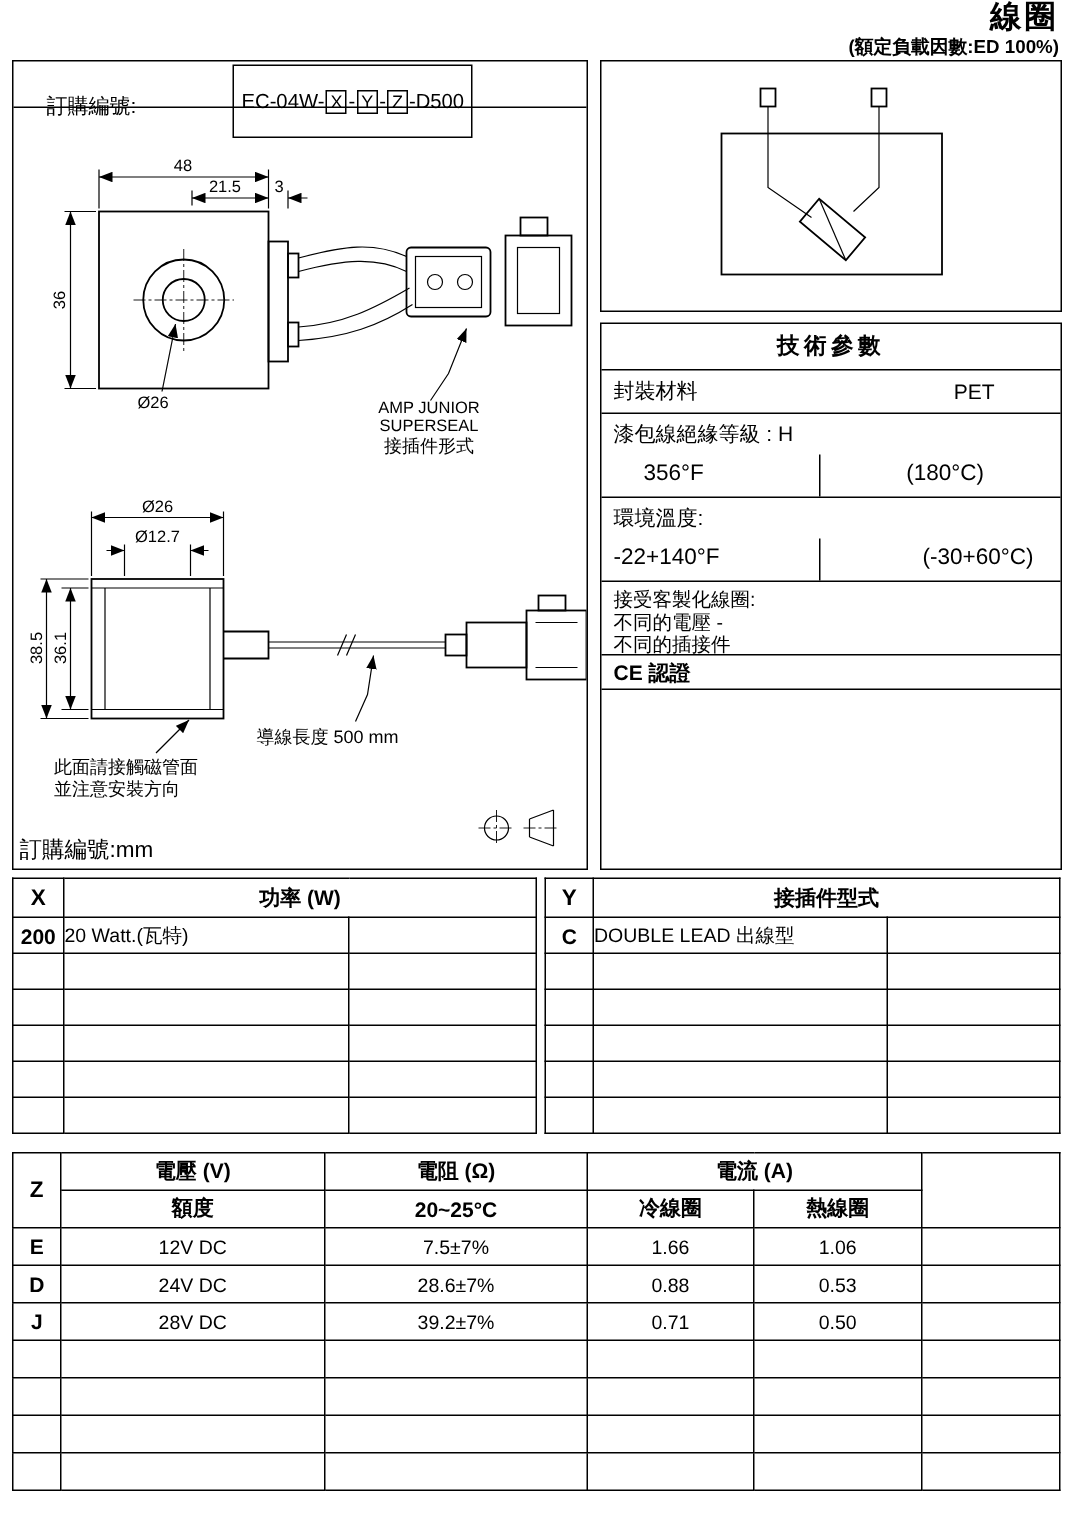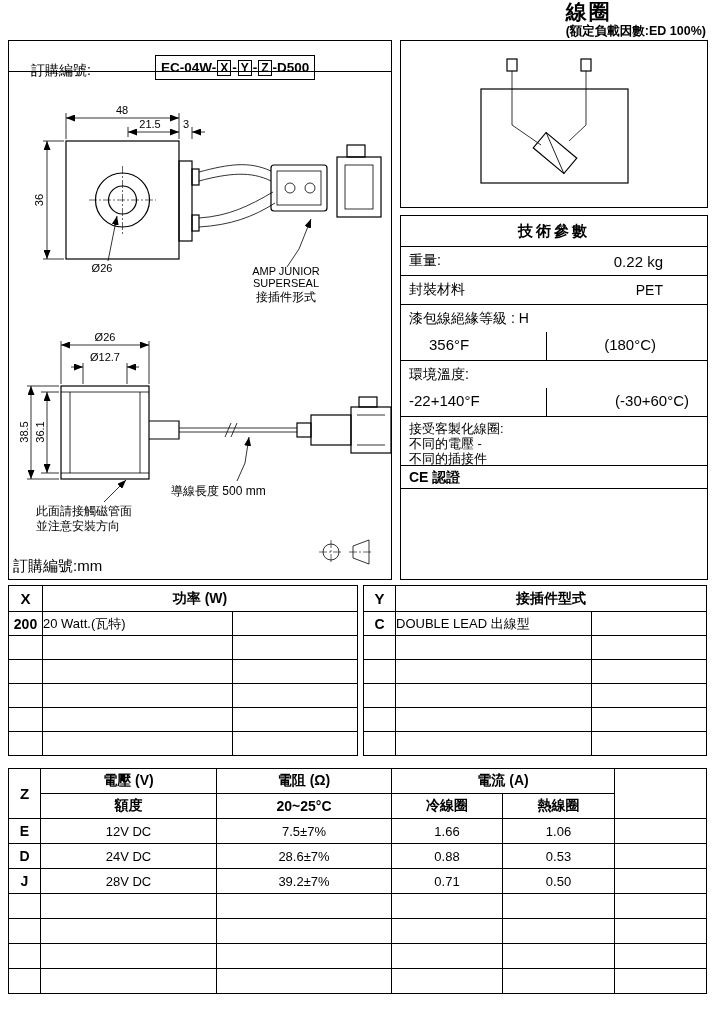--- a/index.html
+++ b/index.html
@@ -1,29 +1,29 @@
 <!DOCTYPE html>
 <html><head>
 <meta charset="utf-8">
 <style>
   html,body{margin:0;padding:0}
   body{width:712px;height:1012px;position:relative;background:#fff;color:#000;
        font-family:"Liberation Sans",sans-serif;overflow:hidden}
 
   
-  .title-block{position:absolute;top:0;right:6px;}
+  .title-block{position:absolute;top:0;right:6px;text-align:right}
   .main-title{font-size:21px;font-weight:bold;letter-spacing:2px;line-height:24px}
   .sub-title{font-size:12.5px;font-weight:bold;line-height:14px}
 
   
   .left-panel{position:absolute;left:8px;top:40px;width:382px;height:538px;border:1px solid #000}
   .order-row{position:relative;height:30px;border-bottom:1px solid #000}
   .order-label{position:absolute;left:22px;top:21px;font-size:14px}
-  .order-code{position:absolute;left:146px;top:14px;height:23px;border:1px solid #000;
-              display:flex;align-items:center;padding:0 5px;font-size:13.5px;font-weight:bold;white-space:nowrap}
+  .order-code{position:absolute;left:146px;top:2px;height:23px;border:1px solid #000;
+              display:flex;align-items:center;padding:12px 5px;font-size:13.5px;font-weight:normal;white-space:nowrap}
   .order-code .boxed{display:inline-block;border:1px solid #000;padding:0 2px;margin:0 1px;
                      font-size:12px;line-height:14px}
   .draw-svg{position:absolute;left:0;top:30px}
   .unit-note{position:absolute;left:4px;bottom:3px;font-size:15px}
 
   
   .schematic-panel{position:absolute;left:400px;top:40px;width:306px;height:166px;border:1px solid #000}
 
   
   .params-panel{position:absolute;left:400px;top:215px;width:306px;height:363px;border:1px solid #000;font-size:14px}
@@ -220,24 +220,20 @@
     <g transform="translate(154,112) rotate(40)">
       <rect class="dln" x="-20" y="-10" width="40" height="20"></rect>
       <line class="thin" x1="-20" y1="-10" x2="20" y2="10"></line>
     </g>
   </svg>
 </div>
 
 <div class="params-panel">
   <div class="p-row p-title">技術參數</div>
 
-  <div class="p-row p-h28">
-    <span class="p-label">重量:</span>
-    <span class="p-val-r" style="right:44px">0.22 kg</span>
-  </div>
 
   <div class="p-row p-h28">
     <span class="p-label">封裝材料</span>
     <span class="p-val-r" style="right:44px;font-size:14px">PET</span>
   </div>
 
   <div class="p-row p-h55">
     <span class="p-line1">漆包線絕緣等級 : H</span>
     <div class="p-sub">
       <span class="fv" style="left:28px">356°F</span>

